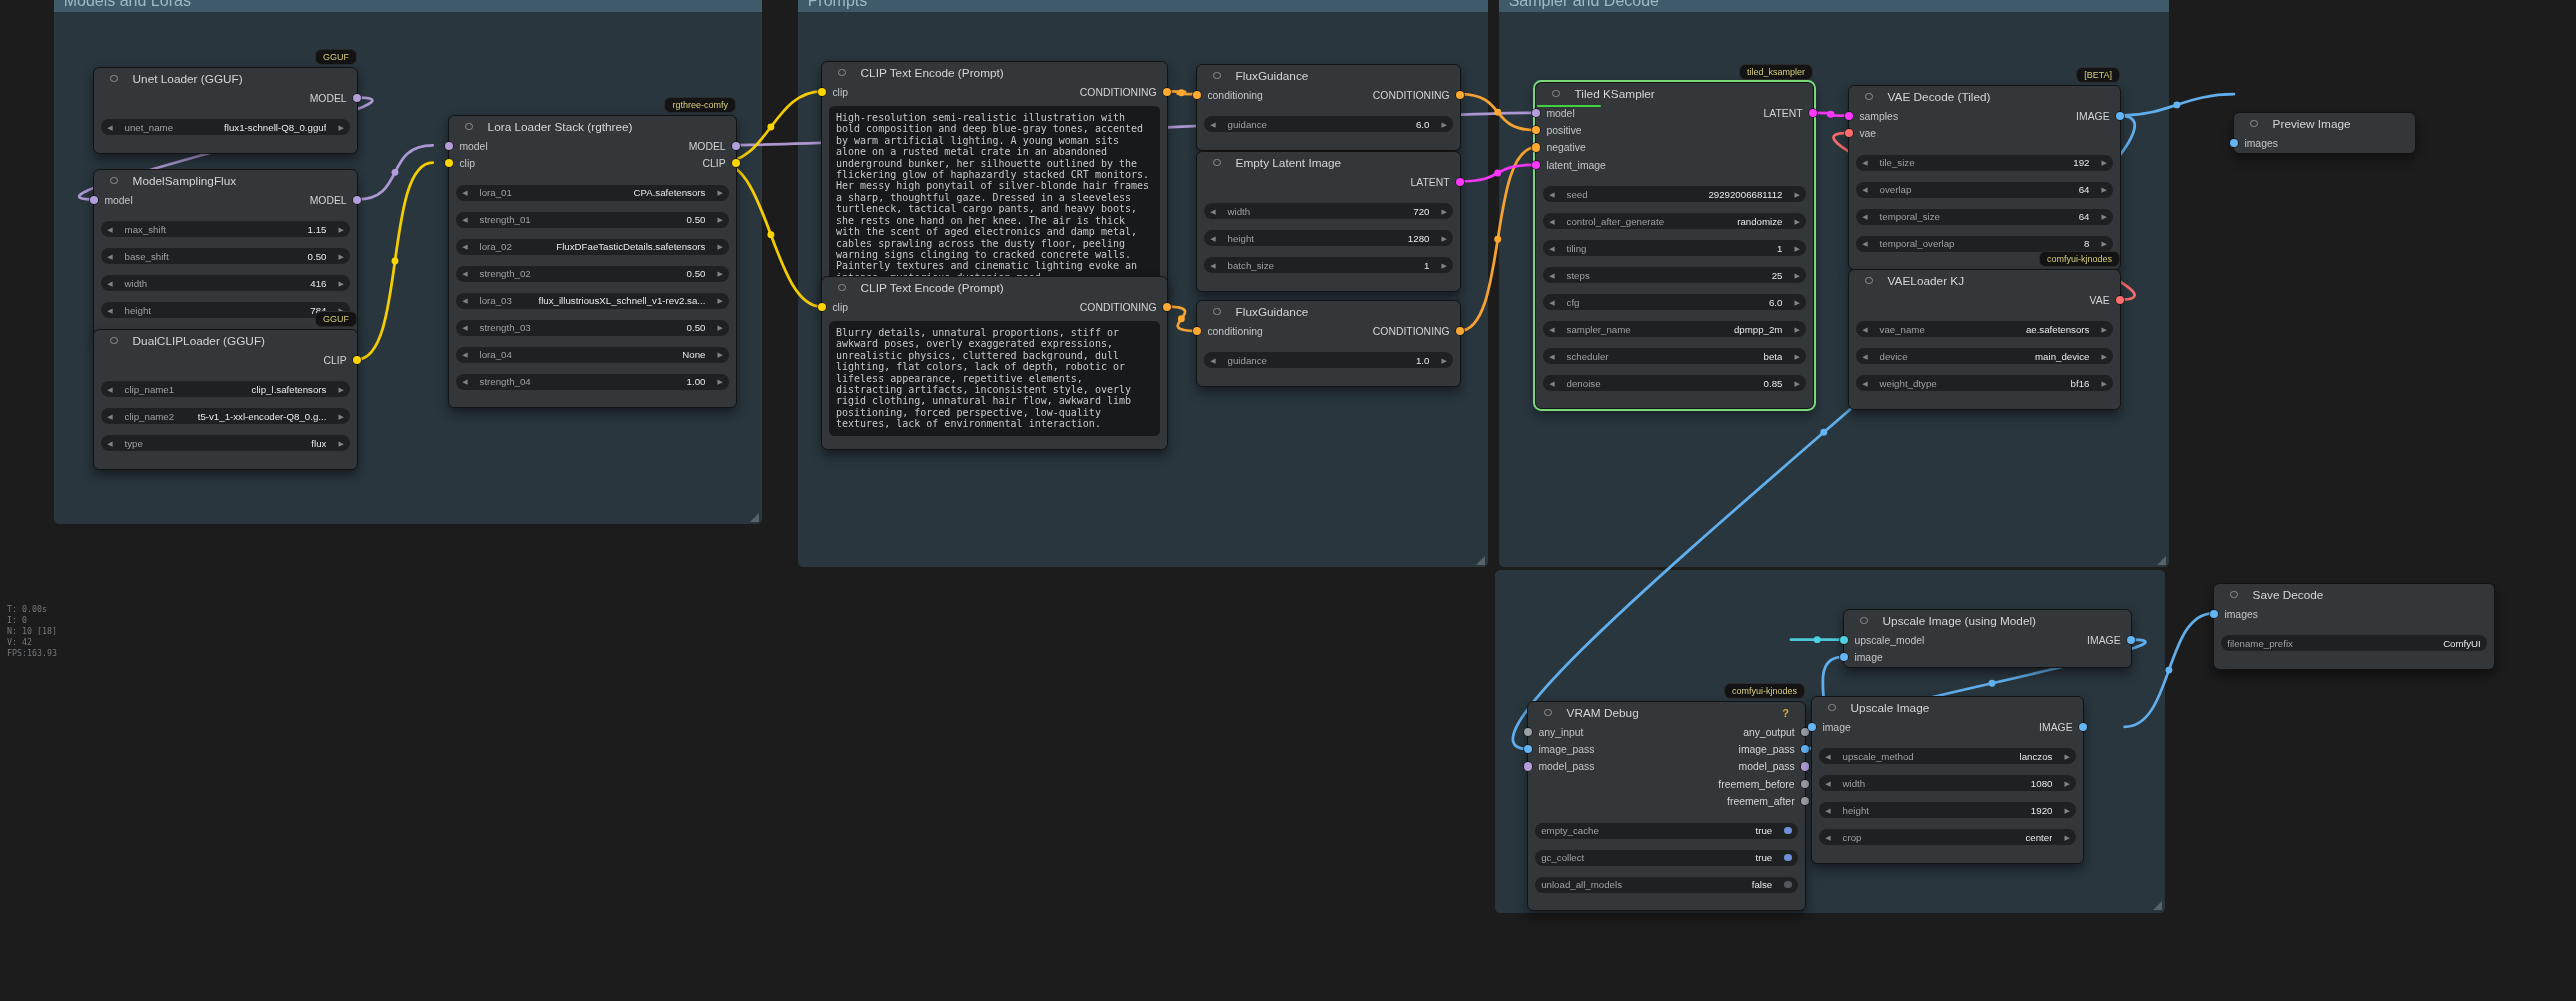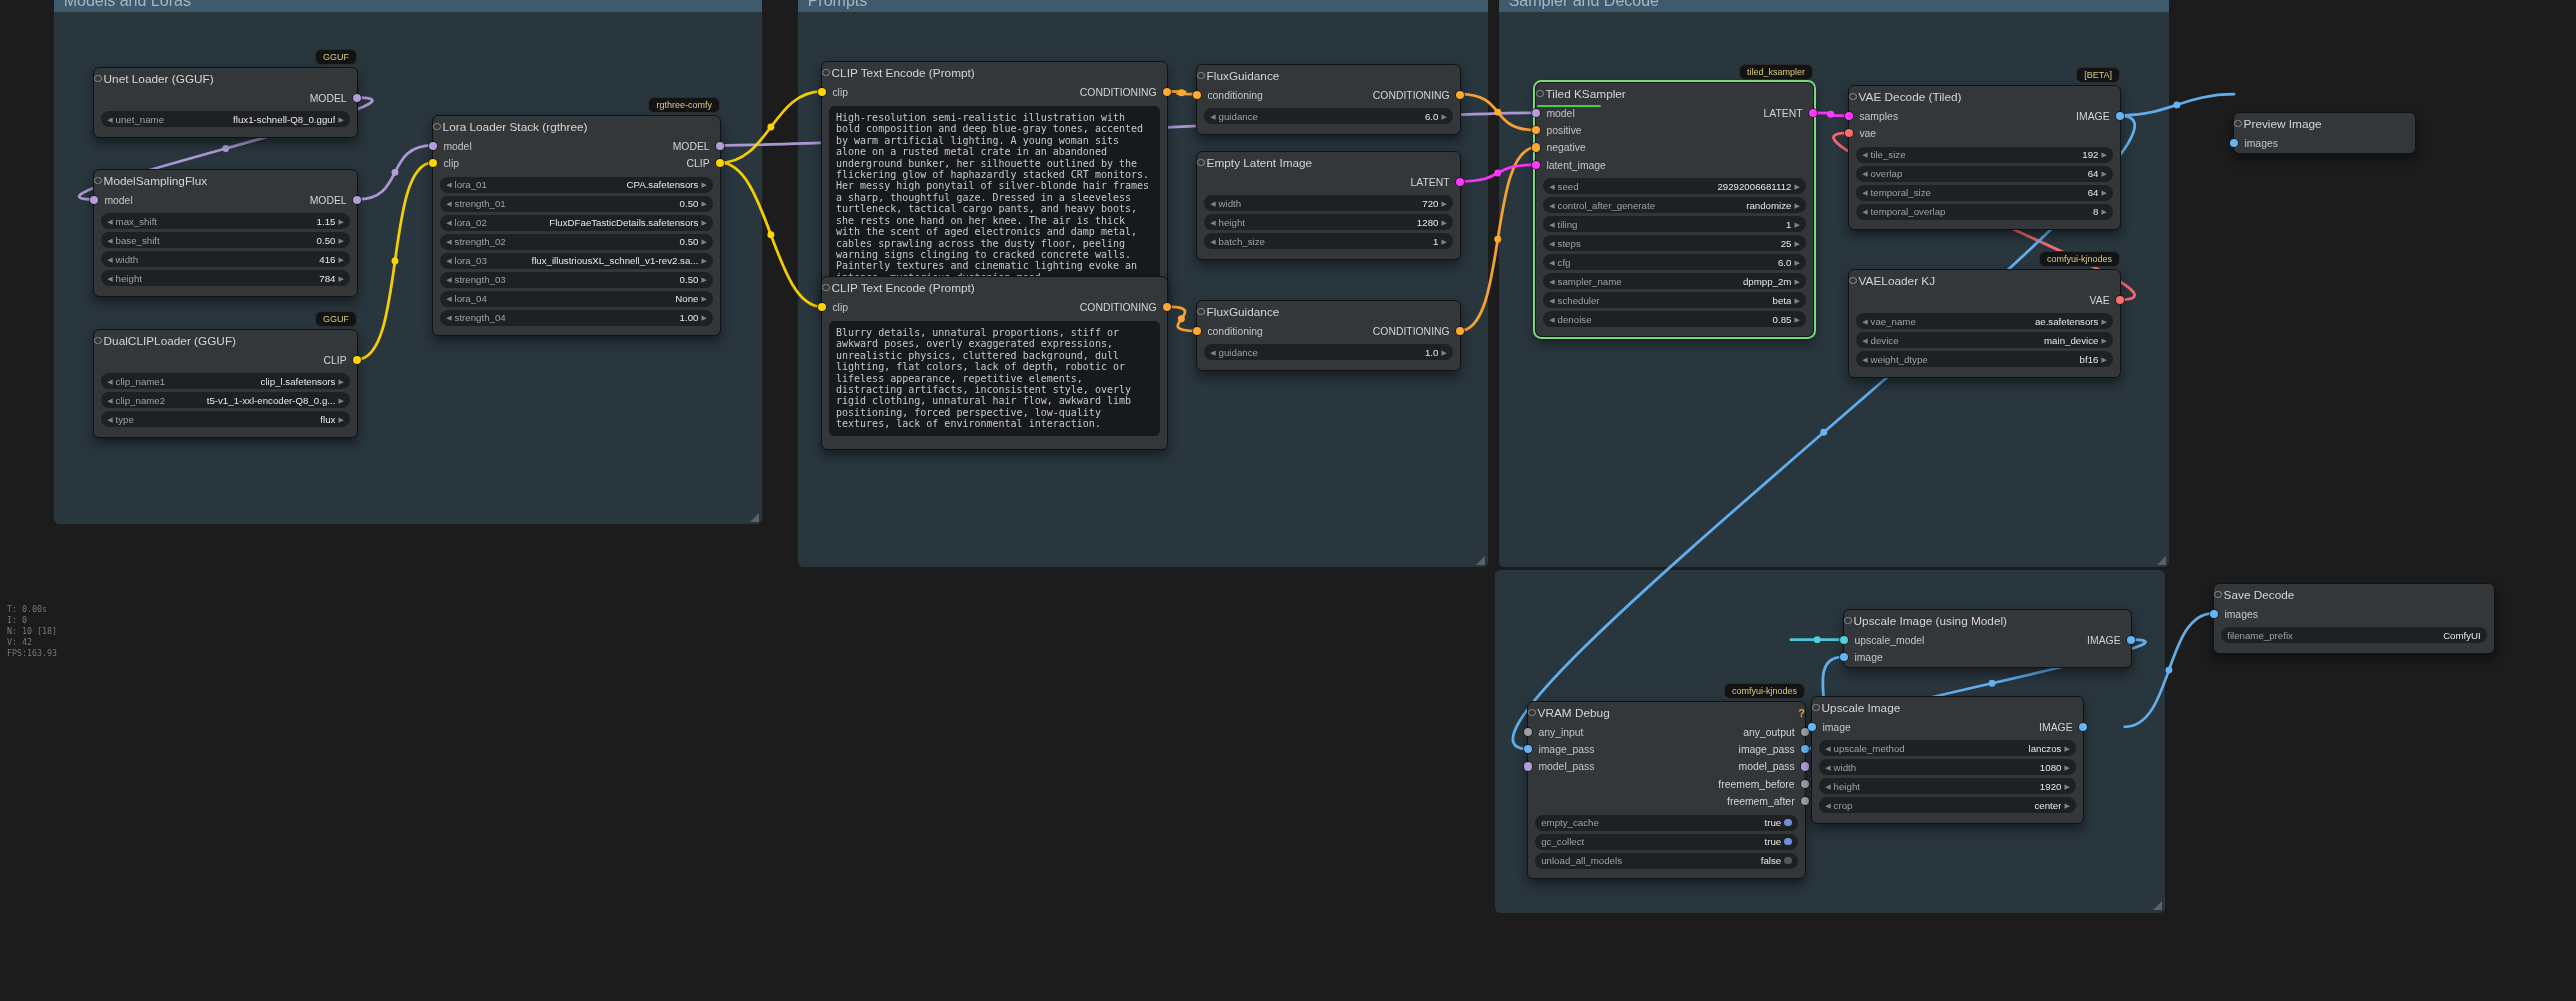--- a/index.html
+++ b/index.html
@@ -9,35 +9,35 @@
   #wires{position:absolute;left:0;top:0;pointer-events:none;}
   .group{position:absolute;border-radius:5.5px;background:rgba(70,110,135,0.33);}
   .group-header{height:22px;border-radius:5.5px 5.5px 0 0;background:rgba(95,140,168,0.42);
                 display:flex;align-items:center;padding:0 9.7px;}
   .group-title{font-size:16px;color:#9fb8c6;white-space:nowrap;}
   .group-resize{position:absolute;right:2.8px;bottom:2.8px;width:0;height:0;
                 border-left:9.7px solid transparent;border-bottom:9.7px solid rgba(255,255,255,0.22);}
   .node{position:absolute;background:#34373a;border:0.7px solid #121212;border-radius:6.2px;
         box-shadow:0 5.5px 11px rgba(0,0,0,0.45);color:#c8c8c8;}
   .node.selected{outline:2.1px solid #79d879;}
-  .node-title{height:21px;display:flex;align-items:center;gap:2px;padding:0 0;
+  .node-title{height:21px;display:flex;align-items:center;gap:15px;padding:0 16px;
               font-size:11.8px;color:#d3d5d7;white-space:nowrap;overflow:hidden;}
   .collapse-dot{flex:0 0 auto;width:7.6px;height:7.6px;border-radius:50%;border:1.4px solid #8d8f91;box-sizing:border-box;}
   .help-icon{margin-left:auto;color:#e2a93c;font-weight:bold;font-size:11px;}
   .progress{position:absolute;left:1.4px;top:21.5px;height:2.8px;width:64px;background:#3fd23f;border-radius:1.4px;}
   .slots{position:relative;padding:0.7px 0;}
   .slot-row{position:relative;height:17.3px;}
   .dot{position:absolute;top:4.2px;width:8.3px;height:8.3px;border-radius:50%;box-shadow:0 0 0 0.7px #141414;}
   .dot.in{left:-4.2px;}
   .dot.out{right:-4.2px;}
   .slot-label-in{position:absolute;left:10.4px;top:0;line-height:17.3px;font-size:10.4px;color:#c3c5c7;}
   .slot-label-out{position:absolute;right:10.4px;top:0;line-height:17.3px;font-size:10.4px;color:#d2d4d6;}
   .widgets{padding:0.7px 0 6.2px;}
-  .widget{height:16px;background:#1f2022;border-radius:8.3px;margin:3px 7px;display:flex;
-          align-items:center;padding:0 6.2px;gap:3px;font-size:9.7px;}
+  .widget{height:16px;background:#1f2022;border-radius:8.3px;margin:11px 7px;display:flex;
+          align-items:center;padding:0 6.2px;gap:12px;font-size:9.7px;}
   .arrow{font-size:7px;color:#818486;line-height:1;flex:0 0 auto;}
   .wlabel{flex:0 0 auto;color:#9da1a5;white-space:nowrap;}
   .wvalue{flex:1 1 auto;text-align:right;color:#e6e8ea;white-space:nowrap;overflow:hidden;}
   .toggle-dot{flex:0 0 auto;width:7.6px;height:7.6px;border-radius:50%;}
   .textarea{margin:3.5px 7px 7px;background:#18191b;border-radius:5.5px;padding:6.2px 7px;
             font-family:"DejaVu Sans Mono",monospace;font-size:10px;line-height:11.4px;
             color:#c6c9cc;white-space:pre-wrap;}
   .badge{position:absolute;top:-19.4px;right:0;background:#131313;color:#d6ce7a;font-size:9px;
          padding:2.1px 7px;border-radius:6.2px;border:0.7px solid #2b2b2b;white-space:nowrap;}
   .stats{position:absolute;left:7px;top:604px;font-family:"DejaVu Sans Mono",monospace;
@@ -198,21 +198,21 @@
             <span class="arrow">▶</span>
           </div>
           <div class="widget">
             <span class="arrow">◀</span>
             <span class="wlabel">type</span>
             <span class="wvalue">flux</span>
             <span class="arrow">▶</span>
           </div>
         </div>
       </div>
-      <div class="node" style="left: 432px; top: 115px; width: 287px;">
+      <div class="node" style="left: 448px; top: 115px; width: 287px;">
         <div class="badge">rgthree-comfy</div>
         <div class="node-title">
           <span class="collapse-dot"></span>
           <span class="title-text">Lora Loader Stack (rgthree)</span>
         </div>
         <div class="slots">
           <div class="slot-row">
             <span class="dot in" style="background: rgb(179, 157, 219);"></span>
             <span class="slot-label-in">model</span>
             <span class="dot out" style="background: rgb(179, 157, 219);"></span>

